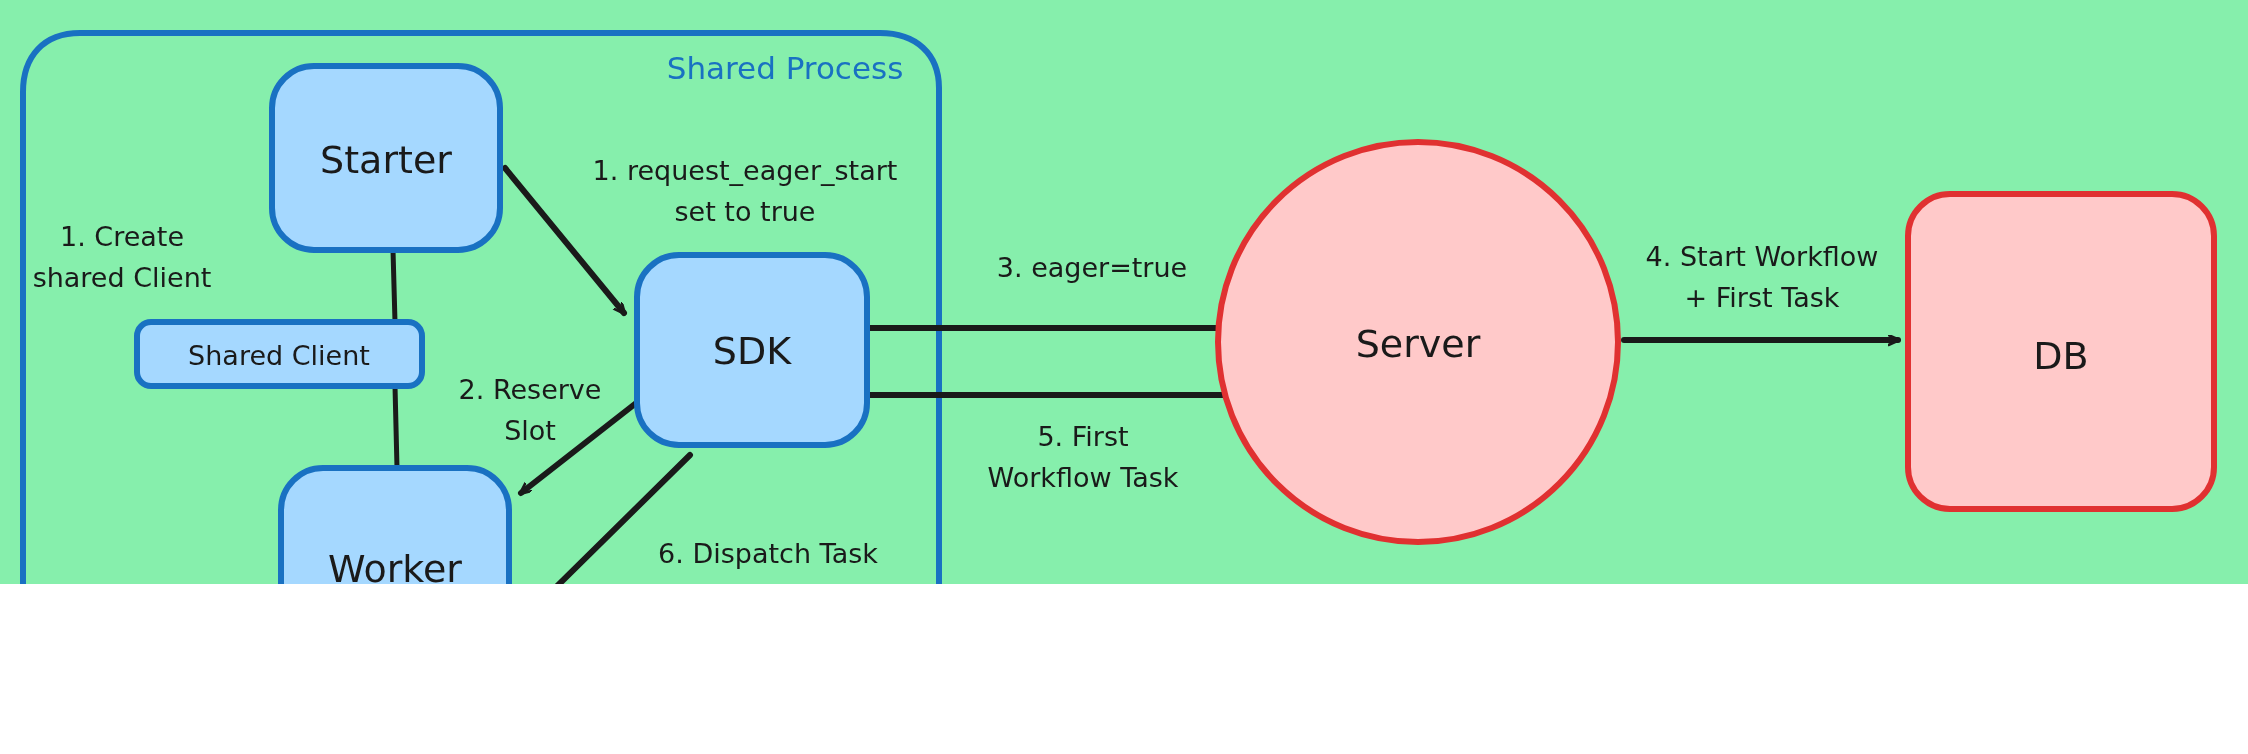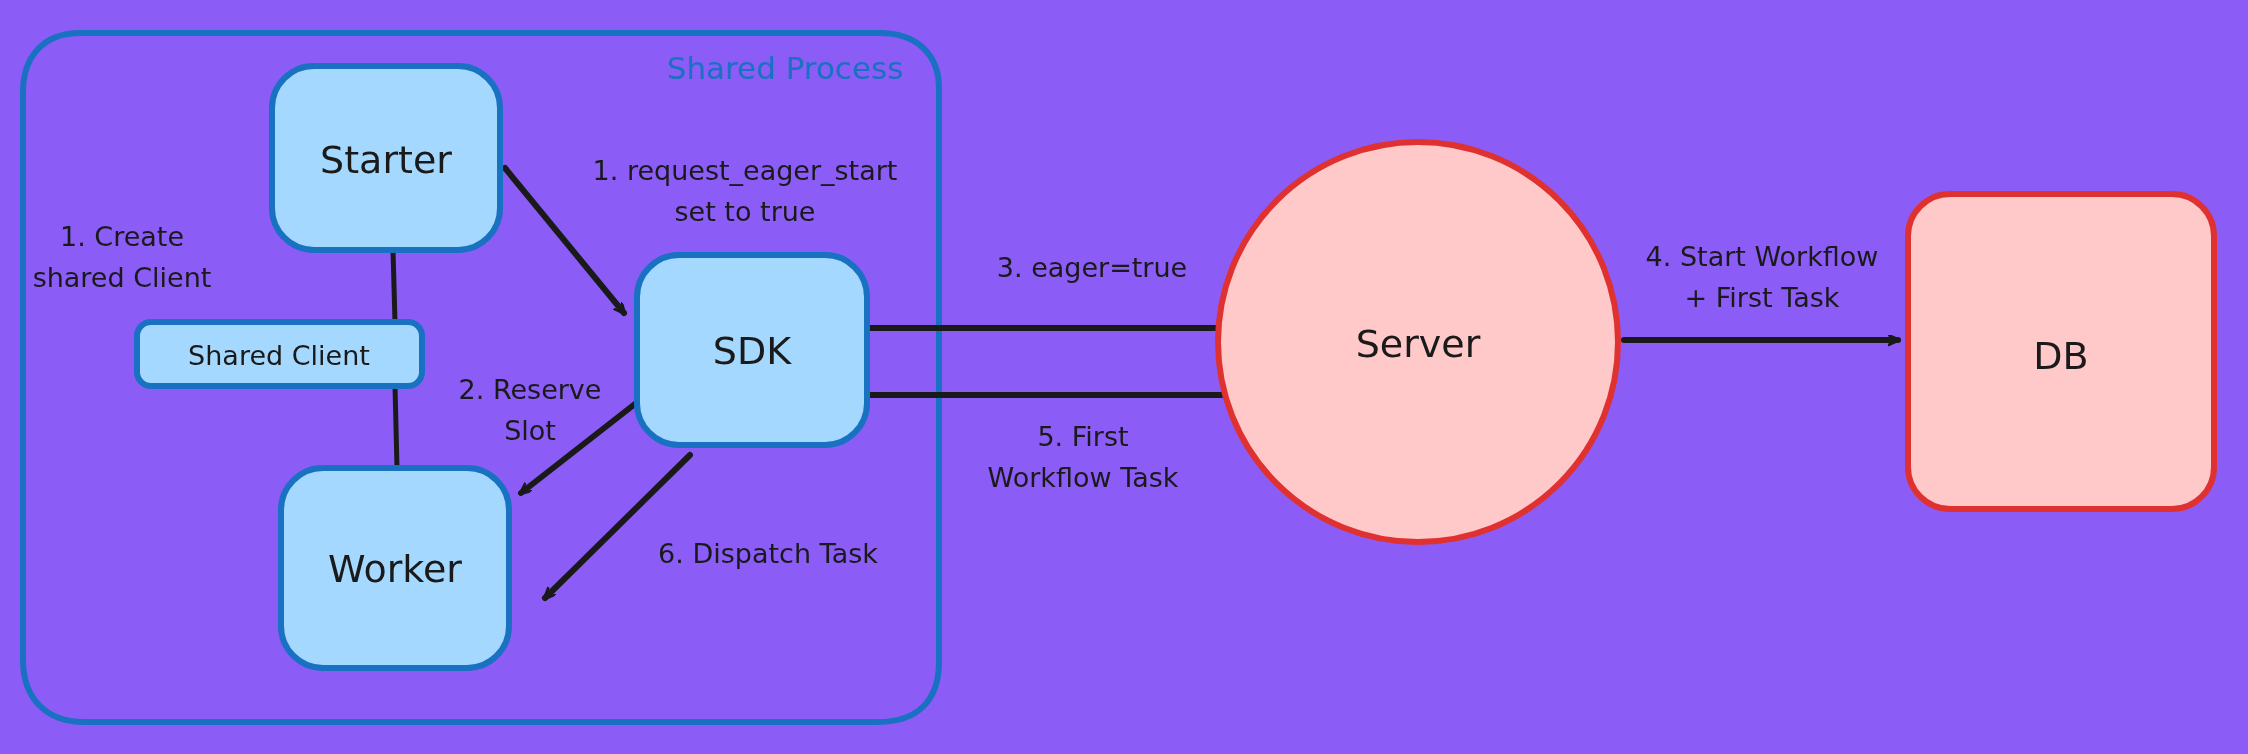--- a/index.html
+++ b/index.html
@@ -7,22 +7,22 @@
     margin: 0;
     padding: 0;
     background: #ffffff;
   }
   body {
     font-family: "DejaVu Sans", sans-serif;
   }
   #canvas {
     position: relative;
     width: 2248px;
-    height: 754px;
-    background: #8b5cf6;
+    height: 584px;
+    background: #86efac;
     overflow: hidden;
   }
   #diagram-svg {
     position: absolute;
     left: 0;
     top: 0;
     width: 2248px;
     height: 754px;
   }
   .node-label {

